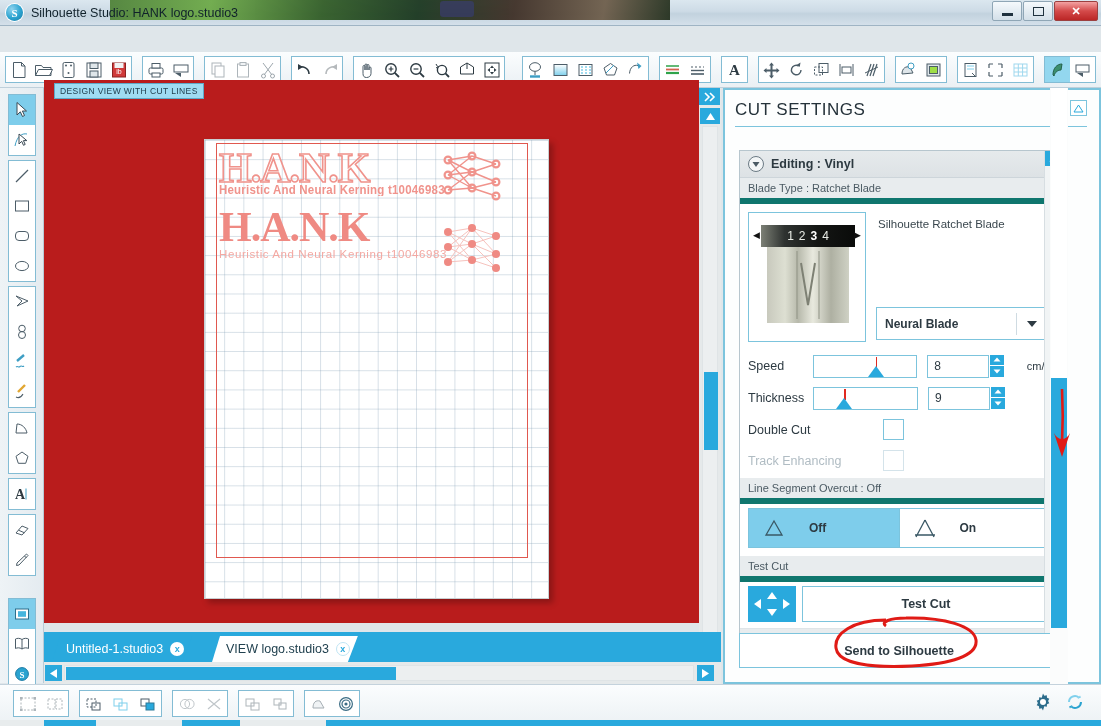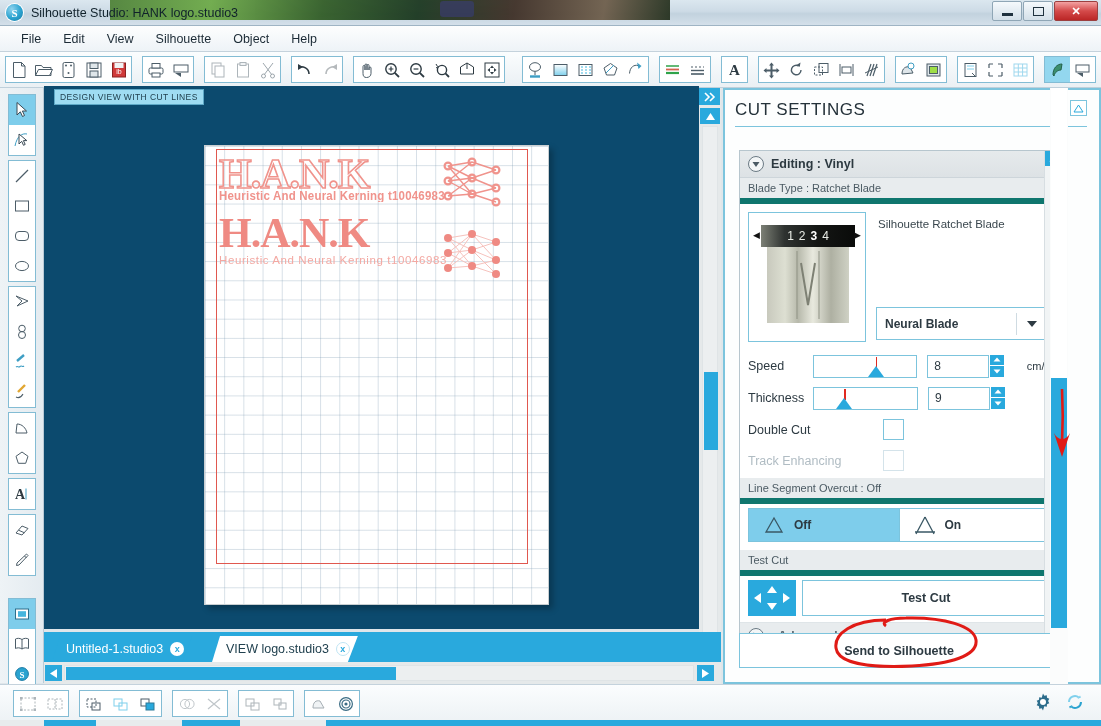--- a/index.html
+++ b/index.html
@@ -76,22 +76,22 @@
     background:linear-gradient(to right,#eef3f6,#e4ebf0);
     border-right:1px solid #b9cad6;
     padding-top:2px;
   }
   .lgroup{border:1px solid #83bcd4;background:#fff;margin:4px 8px;width:28px;}
   .lbtn{width:26px;height:30px;display:flex;align-items:center;justify-content:center;cursor:default;}
   .lbtn.sel{background:#7ecdeb;}
 
   
   .canvaswrap{
-    position:absolute;left:44px;top:86px;width:655px;height:543px;
-    background:#0c4a6e;overflow:hidden;
+    position:absolute;left:44px;top:80px;width:655px;height:543px;
+    background:#b91c1c;overflow:hidden;
   }
   .viewbadge{
     position:absolute;left:10px;top:3px;
     background:#9fdcf2;border:1px solid #5fa9c7;color:#21414f;
     font-size:8.5px;letter-spacing:.4px;padding:2px 5px;
   }
   .matarrow{
     position:absolute;left:320px;top:125px;width:0;height:0;
   }
   .page{
@@ -194,21 +194,21 @@
           font-size:12px;color:#2d3a42;display:flex;align-items:center;padding-left:6px;}
   .spin{width:14px;height:23px;display:flex;flex-direction:column;margin-left:1px;}
   .spin div{flex:1;background:#29a9dd;display:flex;align-items:center;justify-content:center;border-bottom:1px solid #fff;}
   .unit{margin-left:23px;font-size:11px;color:#2d3a42;line-height:11px;}
   .cbrow{display:flex;align-items:center;padding:3px 8px;height:31px;}
   .cbrow .lbl{width:135px;font-size:12.5px;color:#2d3a42;}
   .cbrow .lbl.dim{color:#b0bcc3;}
   .cb{width:21px;height:21px;border:1px solid #7cc4dd;background:#fff;}
   .cb.dim{border-color:#d4e3ea;}
   .toggles{display:flex;margin:4px 8px 8px 8px;border:1px solid #7cc4dd;}
-  .tg{flex:1;height:32px;display:flex;align-items:center;gap:9px;padding-left:14px;font-size:12px;font-weight:bold;color:#2d3a42;}
+  .tg{flex:1;height:38px;display:flex;align-items:center;gap:24px;padding-left:14px;font-size:12px;font-weight:bold;color:#2d3a42;}
   .tg.on{background:#7ecdeb;}
   .tg + .tg{border-left:1px solid #7cc4dd;}
   .testrow{display:flex;margin:4px 8px 6px 8px;gap:6px;}
   .dpad{width:48px;height:36px;background:#29a9dd;display:flex;align-items:center;justify-content:center;}
   .testbtn{flex:1;height:36px;border:1px solid #7cc4dd;background:#fff;display:flex;align-items:center;justify-content:center;
            font-size:12.5px;font-weight:bold;color:#2d3a42;}
   .advrow{background:#e8ecee;display:flex;align-items:center;padding:5px 8px;border-top:1px solid #dfe5e8;}
   .advtxt{font-size:12.5px;font-weight:bold;color:#5e6b73;margin-left:7px;}
   .cardsb{position:absolute;right:-2px;top:0;width:16px;height:100%;background:#f1f4f5;border-left:1px solid #d7dee2;}
   .cardsb .a{width:16px;height:15px;background:#29a9dd;display:flex;align-items:center;justify-content:center;}
@@ -251,28 +251,20 @@
       <div class="wb">
           <div class="wb-min"></div>
         </div>
       <div class="wb">
           <div class="wb-max"></div>
         </div>
       <div class="wb close">✕</div>
     </div>
   </div>
 
-  <div class="menubar">
-    <div class="menu-item">File</div>
-    <div class="menu-item">Edit</div>
-    <div class="menu-item">View</div>
-    <div class="menu-item">Silhouette</div>
-    <div class="menu-item">Object</div>
-    <div class="menu-item">Help</div>
-  </div>
 
   <div class="toolbar">
 
     <div class="tgroup">
       <div class="tbtn">
         <svg width="18" height="18" viewBox="0 0 18 18">
             <path d="M3.5 1.5h8l3.5 3.5v11.5h-11.5z" fill="#fff" stroke="#4c5d68" stroke-width="1"></path>
             <path d="M11.5 1.5v3.5h3.5" fill="none" stroke="#4c5d68"></path>
           </svg>
       </div>

